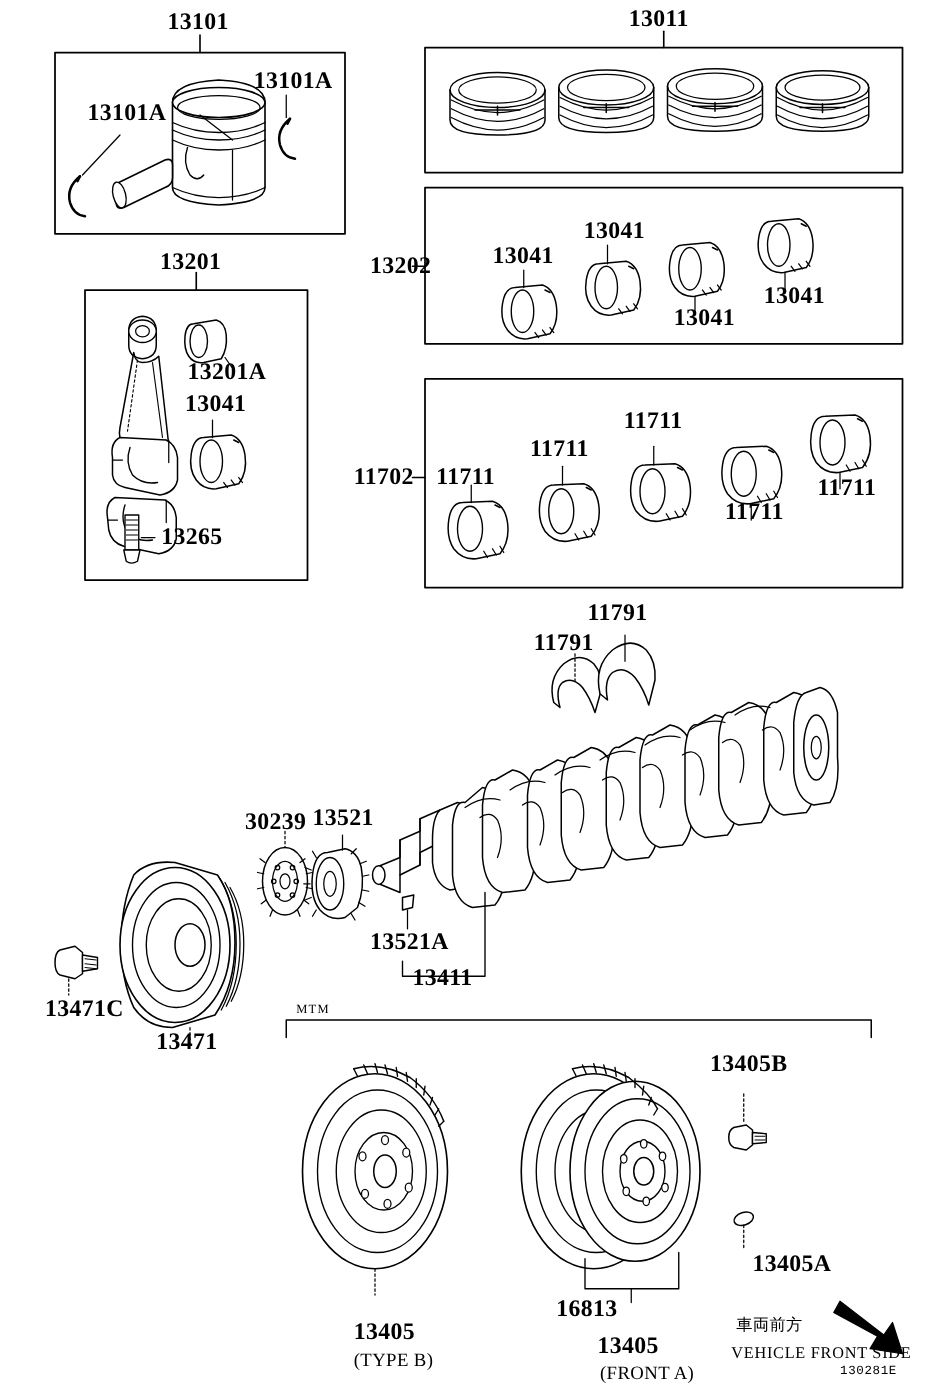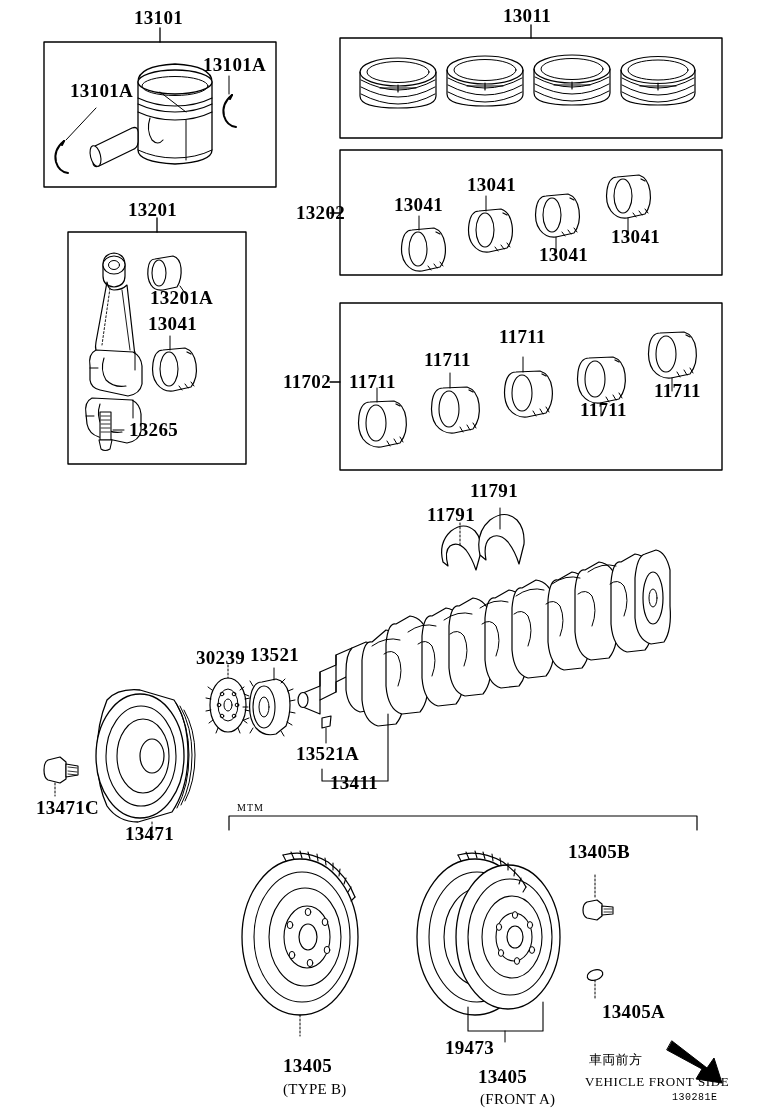--- a/index.html
+++ b/index.html
@@ -511,21 +511,21 @@
 <div class="lbl" style="left:125px;top:824px;">13471</div>
 
 <div class="lbl mtm" style="left:237px;top:803px;">MTM</div>
 
 <div class="lbl" style="left:568px;top:829px;margin-top:13px;">13405B</div>
 <div class="lbl" style="left:570px;top:1002px;margin-left:32px;">13405A</div>
 
 <div class="lbl" style="left:283px;top:1056px;">13405</div>
 <div class="lbl sm" style="left:283px;top:1082px;text-align:center;">(TYPE B)</div>
 
-<div class="lbl" style="left:445px;top:1038px;">19473</div>
+<div class="lbl" style="left:445px;top:1038px;">16813</div>
 <div class="lbl" style="left:478px;top:1067px;">13405</div>
 <div class="lbl sm" style="left:480px;top:1092px;">(FRONT A)</div>
 
 <div class="lbl jp" style="left:589px;top:1053px;">車両前方</div>
 <div class="lbl front" style="left:585px;top:1075px;">VEHICLE FRONT SIDE</div>
 <div class="lbl code" style="left:672px;top:1093px;">130281E</div>
 
 </div>
 
 </body></html>

